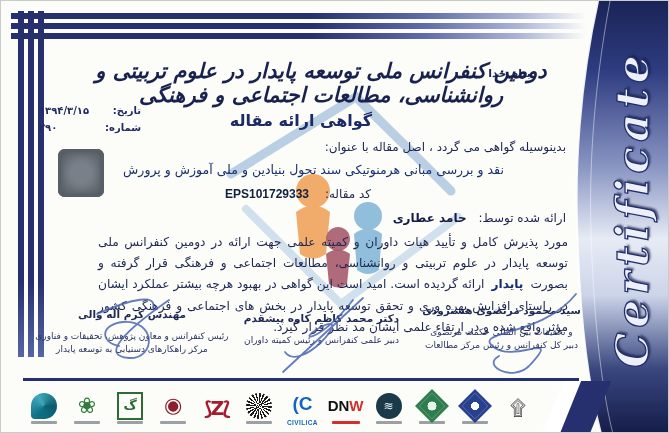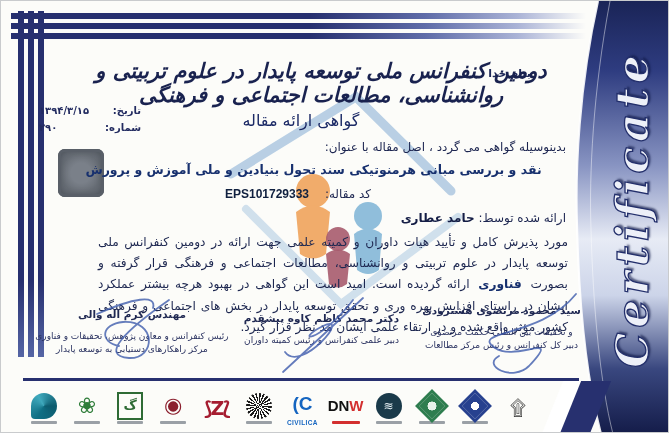--- a/index.html
+++ b/index.html
@@ -52,32 +52,32 @@
   
   .meta{position:absolute; left:38px; top:104px; width:102px; direction:rtl;
     color:#222b60; font-size:10px; font-weight:bold; z-index:1;}
   .meta-row{display:flex; justify-content:space-between; margin-bottom:6px;}
   .stamp{position:absolute; left:57px; top:148px; width:46px; height:48px; z-index:1;
     background:radial-gradient(circle at 50% 50%, #7a8089 0 30%, #676d75 60%, #5b616a 100%);
     border-radius:7px; box-shadow:inset 0 0 0 3px #595f68, inset 0 0 9px #41464e;}
 
   
   .doc-title{position:absolute; top:110px; left:135px; width:330px; text-align:center;
-    font-size:16px; font-weight:normal; color:#1c2a66; z-index:1; letter-spacing:1px;}
+    font-size:16px; font-weight:bold; color:#1c2a66; z-index:1; letter-spacing:1px;}
   .intro{position:absolute; top:139px; right:102px; direction:rtl;
     font-size:12px; color:#1c2550; z-index:1;}
   .article-title{position:absolute; top:161px; left:60px; width:505px; text-align:center;
-    direction:rtl; font-weight:bold; font-size:12.5px; color:#17306e; z-index:1;}
+    direction:rtl; font-weight:normal; font-size:12.5px; color:#17306e; z-index:1;}
   .code-line{position:absolute; top:186px; right:297px; direction:rtl; white-space:nowrap;
     font-size:12px; color:#1c2550; z-index:1;}
   .code-value{font-weight:bold; font-family:"Liberation Sans", sans-serif;
     margin-right:12px; color:#10203f; unicode-bidi:embed; direction:ltr; display:inline-block;}
   .presented{position:absolute; top:210px; right:102px; direction:rtl; white-space:nowrap;
     font-size:12px; color:#1c2550; z-index:1;}
-  .presented-value{font-weight:bold; color:#141d45;}
+  .presented-value{font-weight:bold; margin-right:8px; color:#141d45;}
   .body-par{position:absolute; top:231px; right:100px; left:97px; direction:rtl;
     text-align:justify; font-size:12.2px; line-height:1.74; color:#1d2750; z-index:1;}
   .hl{font-weight:bold; color:#17306e; padding:0 3px;}
 
   
   .sig{position:absolute; text-align:center; direction:rtl; z-index:1;}
   .sig-right{left:408px; top:303px; width:185px;}
   .sig-middle{left:233px; top:311px; width:175px;}
   .sig-left{left:32px; top:307px; width:198px;}
   .sig-name{font-weight:bold; font-size:10.5px; color:#1f2852; margin-bottom:10px;}
@@ -174,21 +174,21 @@
   <div class="code-line">
     <span>کد مقاله:</span>
     <span class="code-value">EPS101729333</span>
   </div>
   <div class="presented">
     <span>ارائه شده توسط:</span>
     <span class="presented-value">حامد عطاری</span>
   </div>
   <div class="body-par">
     <span>مورد پذیرش کامل و تأیید هیات داوران و کمیته علمی جهت ارائه در دومین کنفرانس ملی توسعه پایدار در علوم تربیتی و روانشناسی، مطالعات اجتماعی و فرهنگی قرار گرفته و بصورت</span>
-    <span class="hl">فناوری</span>
+    <span class="hl">پایدار</span>
     <span>ارائه گردیده است. امید است این گواهی در بهبود هرچه بیشتر عملکرد ایشان در راستای افزایش بهره وری و تحقق توسعه پایدار در بخش های اجتماعی و فرهنگی کشور مؤثر واقع شده و در ارتقاء علمی ایشان مد نظر قرار گیرد.</span>
   </div>
 
   <div class="sig sig-right">
     <div class="sig-name">سید محمود مرتضوی هشترودی</div>
     <div class="sig-role">و تحقیقات بین المللی حکمت مرتضوی</div>
     <div class="sig-role">دبیر کل کنفرانس و رئیس مرکز مطالعات</div>
   </div>
   <div class="sig sig-middle">
     <div class="sig-name">دکتر محمد کاظم کاوه پیشقدم</div>

